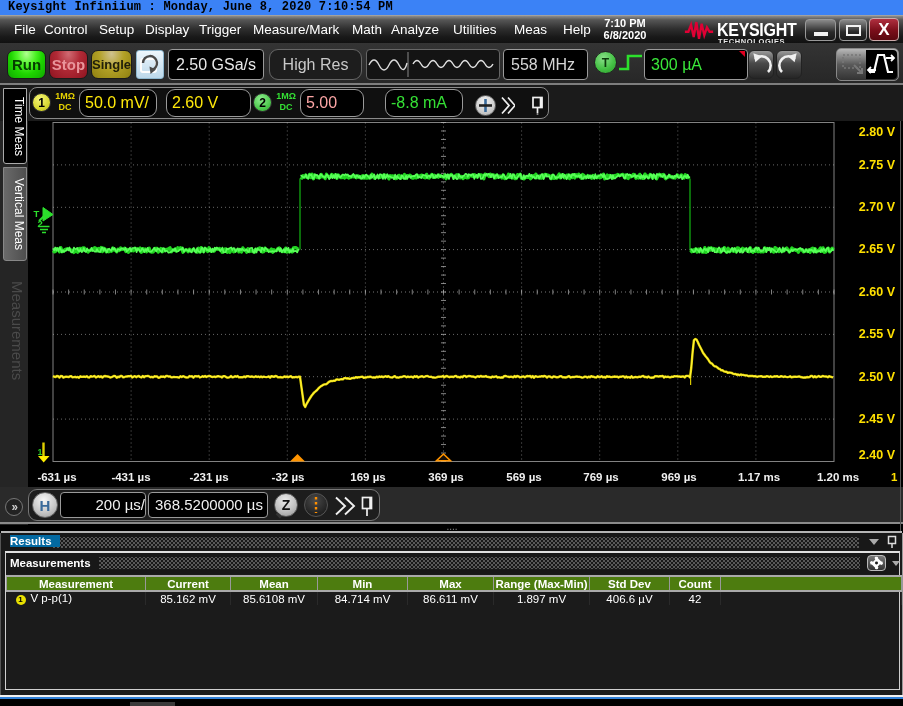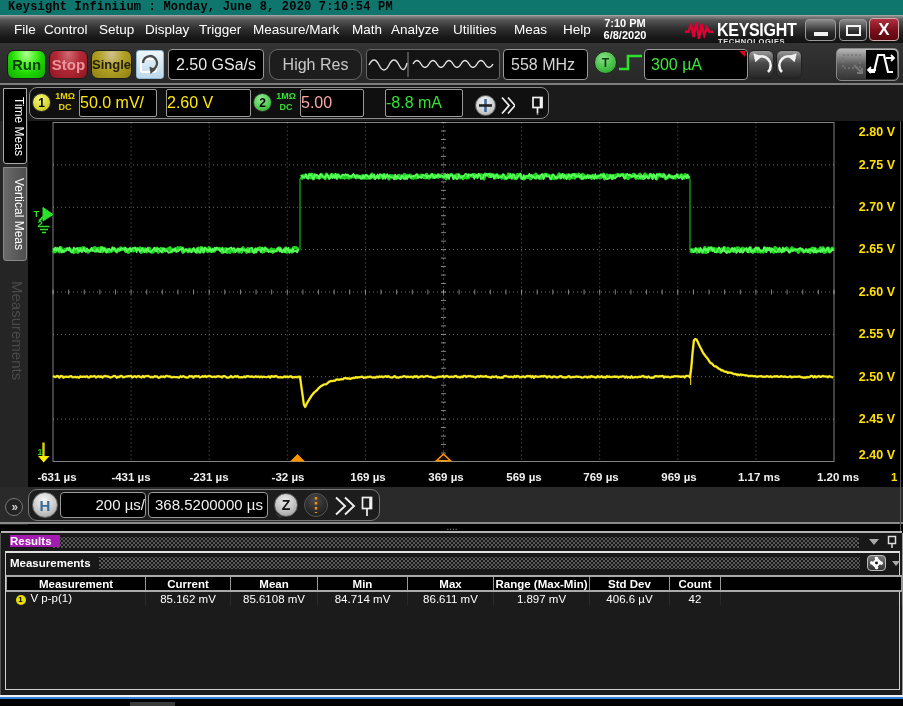--- a/index.html
+++ b/index.html
@@ -1,49 +1,49 @@
 <!DOCTYPE html>
 <html><head><meta charset="utf-8">
 <style>
 *{margin:0;padding:0;box-sizing:border-box;}
 html,body{width:903px;height:706px;background:#000;overflow:hidden;font-family:"Liberation Sans",sans-serif;}
 #page{position:relative;width:903px;height:706px;background:#000;}
 .abs{position:absolute;}
 
-#titlebar{left:0;top:0;width:903px;height:15px;background:#0f766e;color:#000;font-family:"Liberation Mono",monospace;font-size:12px;font-weight:bold;line-height:15px;padding-left:8px;letter-spacing:0.2px;}
+#titlebar{left:0;top:0;width:903px;height:15px;background:#3b82f6;color:#000;font-family:"Liberation Mono",monospace;font-size:12px;font-weight:bold;line-height:15px;padding-left:8px;letter-spacing:0.2px;}
 
 #menubar{left:0;top:15px;width:903px;height:28px;background:linear-gradient(#b4b4b4 0%,#8a8a8a 4%,#555 18%,#2e2e2e 50%,#191919 78%,#111 100%);}
 #menubar .mi{position:absolute;top:0;height:28px;line-height:29px;color:#fff;font-size:13.5px;}
 
 #toolbar{left:0;top:43px;width:903px;height:42px;background:linear-gradient(#343434,#272727);border-bottom:2px solid #7e7e7e;}
 .tbtn{position:absolute;border-radius:7px;border:1px solid #1a1a1a;font-weight:bold;text-align:center;}
 .blackbox{position:absolute;background:#000;border:1px solid #9a9a9a;border-radius:4px;color:#e8e8e8;font-size:16px;}
 
 #chanbar{left:0;top:85px;width:903px;height:36px;background:#1b1b1b;}
 #chancont{position:absolute;left:29px;top:2px;width:520px;height:32px;border:1px solid #8a8a8a;border-radius:8px;background:#101010;}
 .chcirc{position:absolute;top:5px;width:19px;height:19px;border-radius:50%;color:#000;font-size:12px;font-weight:bold;text-align:center;line-height:19px;border:1px solid #333;}
 .imp{position:absolute;top:3px;font-size:9px;font-weight:bold;line-height:11px;text-align:center;width:26px;}
-.chbox{position:absolute;top:1px;height:28px;background:#000;border:1px solid #9a9a9a;border-radius:2px;font-size:16px;line-height:26px;}
+.chbox{position:absolute;top:1px;height:28px;background:#000;border:1px solid #9a9a9a;border-radius:9px;font-size:16px;line-height:26px;padding-left:5px;}
 
 #main{left:0;top:121px;width:903px;height:412px;background:#000;}
 #sidebar{position:absolute;left:0;top:0;width:28px;height:404px;background:#252525;}
 .vtab{position:absolute;left:3px;width:24px;color:#fff;font-size:12px;writing-mode:vertical-rl;text-align:center;border:1px solid #aaa;border-radius:0 0 3px 3px;}
 #ghostm{position:absolute;left:4px;top:160px;width:22px;color:#4a4a4a;font-size:15px;writing-mode:vertical-rl;}
 .vlab{position:absolute;right:8px;width:58px;text-align:right;color:#ffe000;font-size:12.5px;font-weight:bold;}
 .tlab{position:absolute;top:350px;color:#f0f0f0;font-size:11.5px;font-weight:bold;width:60px;text-align:center;}
 
 #hbar{left:0;top:366px;width:903px;height:37px;background:#2a2a2a;border-bottom:2px solid #8a8a8a;}
 #hcont{position:absolute;left:28px;top:2px;width:352px;height:32px;border:1px solid #777;border-radius:9px;background:#1d1d1d;}
 .hbox{position:absolute;top:2px;height:26px;background:#000;border:1px solid #9a9a9a;border-radius:4px;color:#f0f0f0;font-size:15px;line-height:24px;padding-left:6px;}
 
 #results{left:0;top:533px;width:903px;height:162px;background:#1b1b1b;border-left:1px solid #555;border-right:1px solid #999;}
 .dots{background-image:radial-gradient(#585858 0.9px,transparent 1.1px),radial-gradient(#585858 0.9px,transparent 1.1px);background-size:4px 4px;background-position:0 0,2px 2px;}
 #mepanel{position:absolute;left:4px;top:18px;width:895px;height:139px;border:1px solid #cfcfcf;border-top:2px solid #e0e0e0;background:#1b1b1b;}
 table{border-collapse:collapse;width:895px;table-layout:fixed;}
-th{background:#000000;border:1px solid #999;border-top:2px solid #aaa;border-bottom:2px solid #aaa;color:#fff;font-size:11.5px;font-weight:bold;height:15px;padding:0;white-space:nowrap;overflow:hidden;}
+th{background:#4d7c0f;border:1px solid #999;border-top:2px solid #aaa;border-bottom:2px solid #aaa;color:#fff;font-size:11.5px;font-weight:bold;height:15px;padding:0;white-space:nowrap;overflow:hidden;}
 td{color:#fff;font-size:11.5px;text-align:center;height:14px;padding:0;border-right:1px solid #2a2a2a;white-space:nowrap;}
 </style></head><body>
 <div id="page">
 <div class="abs" id="titlebar">Keysight Infiniium : Monday, June 8, 2020 7:10:54 PM</div>
 <div class="abs" id="menubar">
 <span class="mi" style="left:14px">File</span>
       <span class="mi" style="left:44px">Control</span>
       <span class="mi" style="left:99px">Setup</span>
       <span class="mi" style="left:145px">Display</span>
       <span class="mi" style="left:199px">Trigger</span>
@@ -231,21 +231,21 @@
           </svg>
 </div>
 </div>
 <div style="position:absolute;left:440px;top:404px;width:24px;height:4px;color:#888;font-size:10px;line-height:3px;text-align:center;">....</div>
 <div style="position:absolute;left:900px;top:0;width:1px;height:410px;background:#555;"></div>
 </div>
 <div class="abs" id="results">
 <div style="position:absolute;left:0;top:-2px;width:901px;height:2px;background:#b5b5b5;"></div>
 <div style="position:absolute;left:0;top:0;width:901px;height:17px;background:#181818;">
   <div class="dots" style="position:absolute;left:51px;top:4px;width:807px;height:11px;"></div>
-  <div style="position:absolute;left:9px;top:2px;color:#fff;font-size:11.5px;font-weight:bold;background:#a21caf;padding-right:8px;">Results</div>
+  <div style="position:absolute;left:9px;top:2px;color:#fff;font-size:11.5px;font-weight:bold;background:#0369a1;padding-right:8px;">Results</div>
   <div style="position:absolute;left:868px;top:6px;width:0;height:0;border-left:5px solid transparent;border-right:5px solid transparent;border-top:6px solid #aaa;background:#181818;"></div>
   <svg style="position:absolute;left:884px;top:2px;background:#181818" width="14" height="14" viewBox="0 0 14 14">
           <rect x="3.5" y="1.5" width="7" height="7" fill="none" stroke="#ddd" stroke-width="1.5"></rect>
           <line x1="7" y1="8.5" x2="7" y2="13" stroke="#ddd" stroke-width="1.5"></line>
         </svg>
 </div>
 <div id="mepanel">
   <div style="position:absolute;left:0;top:0;width:893px;height:21px;background:#181818;">
     <div class="dots" style="position:absolute;left:86px;top:4px;width:768px;height:12px;"></div>
     <div style="position:absolute;left:4px;top:4px;color:#fff;font-size:11.5px;font-weight:bold;background:#181818;padding-right:8px;">Measurements</div>

